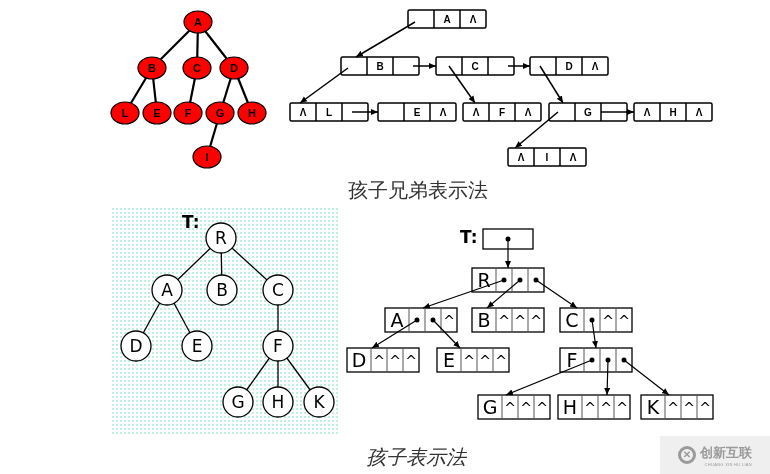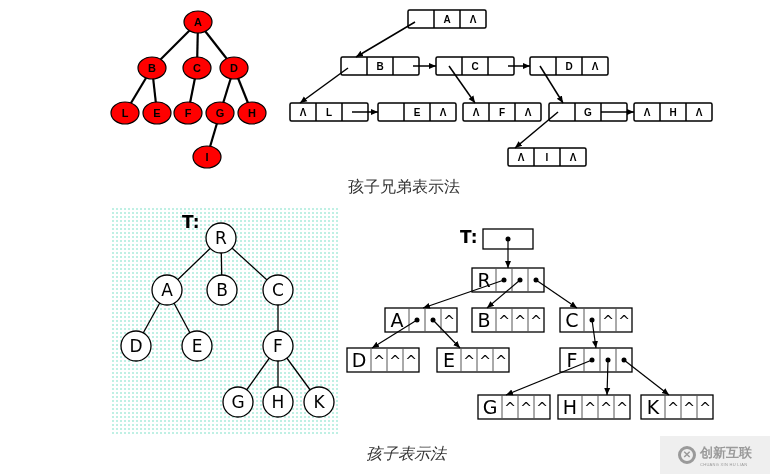--- a/index.html
+++ b/index.html
@@ -1,24 +1,24 @@
 <!DOCTYPE html>
 <html><head>
 <meta charset="utf-8">
 <style>
   html, body { margin: 0; padding: 0; background: #ffffff; }
   body { width: 770px; height: 474px; position: relative; overflow: hidden;
          font-family: "Liberation Sans", sans-serif; }
   svg { position: absolute; left: 0; top: 0; }
-  .caption { position: absolute; font-family: "DejaVu Sans", sans-serif; font-size: 16px; color: #333333; }
+  .caption { position: absolute; font-family: "DejaVu Sans", sans-serif; font-size: 20px; color: #333333; }
   .watermark { position: absolute; left: 660px; top: 436px; width: 110px; height: 38px;
                background: #efefef; display: flex; align-items: center; justify-content: center; gap: 4px; }
   .wm-logo { width: 18px; height: 18px; border-radius: 50%; border: 3px solid #9a9a9a; box-sizing: border-box;
              color: #9a9a9a; font-weight: bold; font-size: 10px; line-height: 12px; text-align: center; }
-  .wm-text { display: flex; flex-direction: column; align-items: flex-start; }
+  .wm-text { display: flex; flex-direction: column; align-items: flex-end; }
   .wm-cn { font-family: "DejaVu Sans", sans-serif; font-size: 13px; color: #9a9a9a; font-weight: bold; }
   .wm-en { font-size: 4px; color: #9a9a9a; letter-spacing: 0.3px; }
 </style>
 </head>
 <body>
 
 <svg id="diagram" width="770" height="474" viewBox="0 0 770 474" xmlns="http://www.w3.org/2000/svg">
   <defs>
     <marker id="arr" markerWidth="8" markerHeight="8" refX="7" refY="4" orient="auto" markerUnits="userSpaceOnUse">
       <path d="M0,1 L7,4 L0,7 Z" fill="#000"></path>

